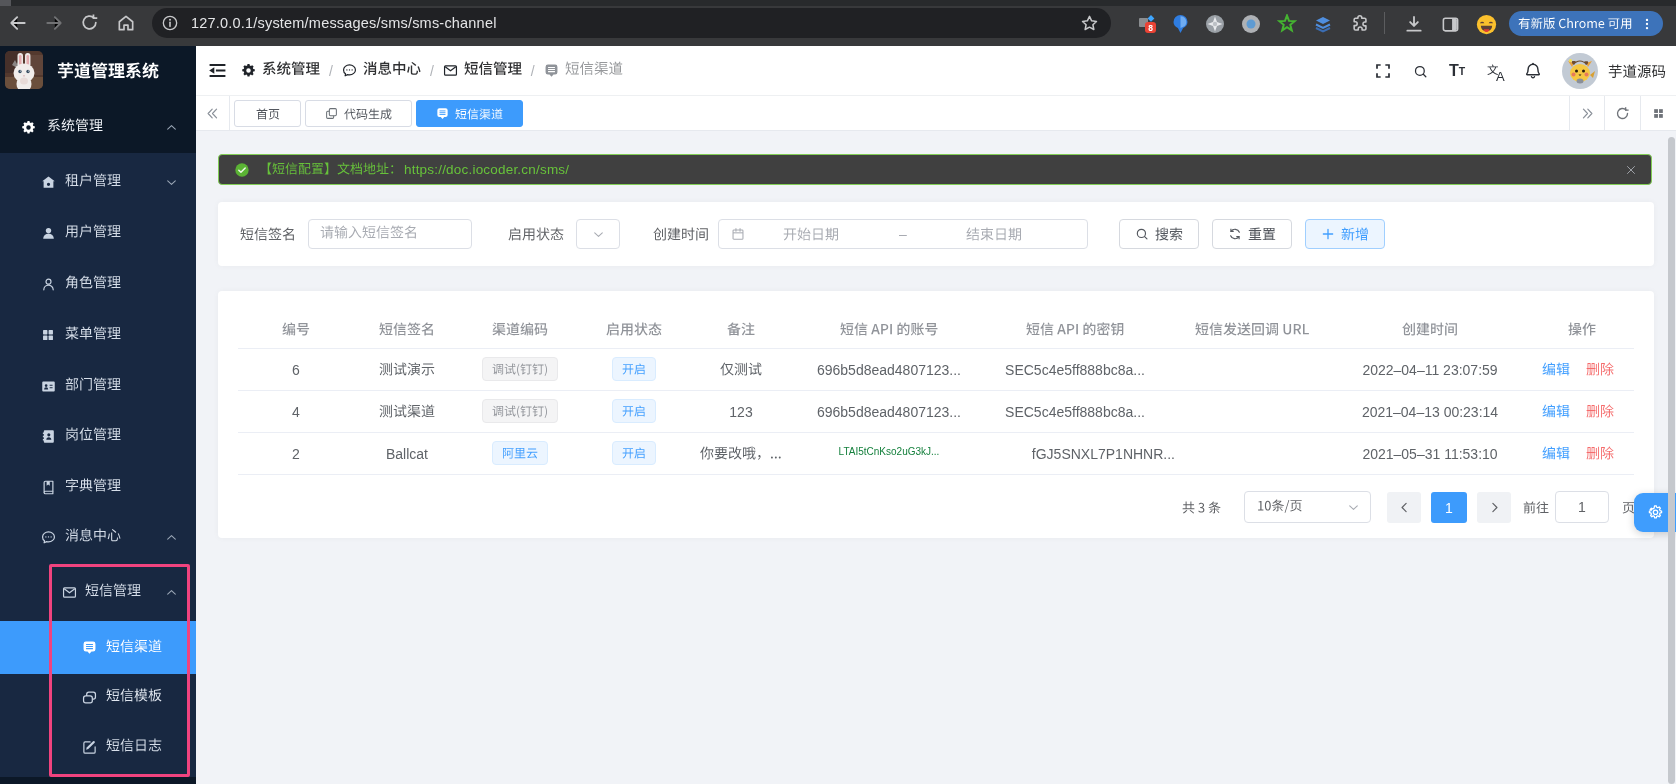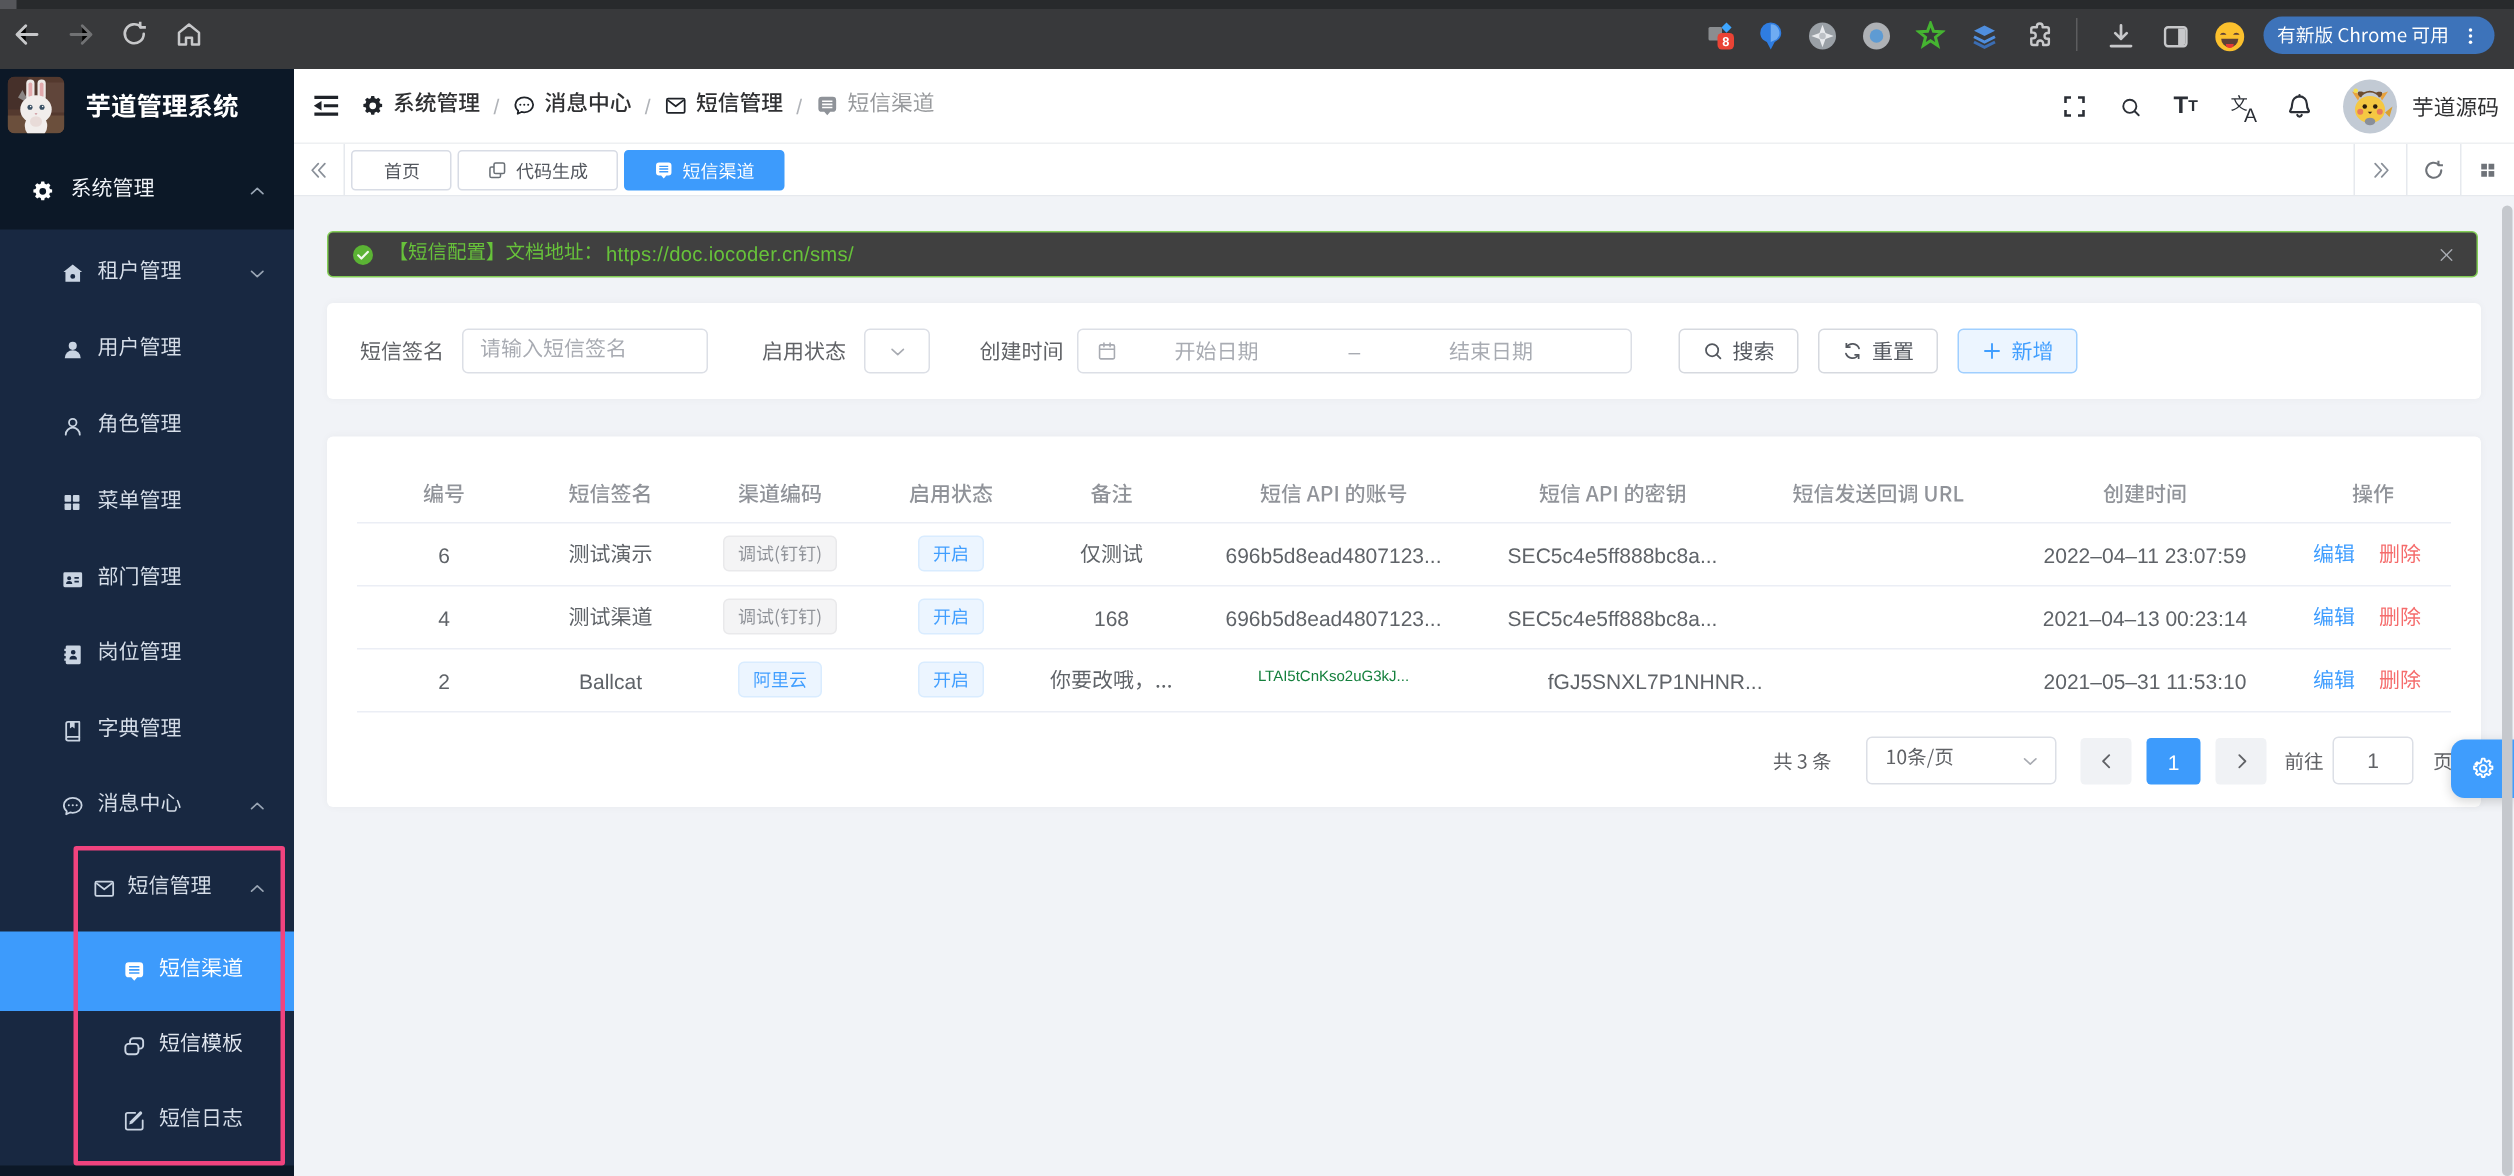--- a/index.html
+++ b/index.html
@@ -24,20 +24,35 @@
       <div class="abs fx" style="left:80px;top:13px">
         <svg width="19" height="19" viewBox="0 0 24 24" style="flex:none;">
           <path d="M20 12a8 8 0 1 1-2.3-5.6" stroke="#c7c8ca" stroke-width="2.2" fill="none" stroke-linecap="round"></path>
           <path d="M17 1.8v4.8h4.8" fill="none" stroke="#c7c8ca" stroke-width="2.2" stroke-linejoin="round"></path>
         </svg>
       </div>
       <div class="abs fx" style="left:116px;top:13px">
         <svg width="20" height="20" viewBox="0 0 24 24" style="flex:none;">
           <path d="M4 10.5 12 4l8 6.5V20h-5.6v-5.4h-4.8V20H4z" stroke="#c7c8ca" stroke-width="2" fill="none" stroke-linejoin="round"></path>
         </svg>
+      </div>
+      <div class="abs fx" style="left:152px;top:8px;width:959px;height:30px;background:#202124;border-radius:15px">
+        <div style="margin-left:10px" class="fx">
+          <svg width="16" height="16" viewBox="0 0 24 24" style="flex:none;">
+            <circle cx="12" cy="12" r="10" stroke="#c7c8ca" stroke-width="2" fill="none"></circle>
+            <path d="M12 11v6" stroke="#c7c8ca" stroke-width="2.4" stroke-linecap="round"></path>
+            <circle cx="12" cy="7.2" r="1.5" fill="#c7c8ca"></circle>
+          </svg>
+        </div>
+        <div class="lat" style="margin-left:13px;font-size:14.5px;color:#e4e5e7;letter-spacing:.2px">127.0.0.1/system/messages/sms/sms-channel</div>
+        <div class="fx" style="position:absolute;right:12px">
+          <svg width="19" height="19" viewBox="0 0 24 24" style="flex:none;">
+            <path d="M12 3l2.7 5.6 6.1.8-4.5 4.2 1.2 6-5.5-3-5.5 3 1.2-6L3.2 9.4l6.1-.8z" stroke="#c7c8ca" stroke-width="1.9" fill="none" stroke-linejoin="round"></path>
+          </svg>
+        </div>
       </div>
       <div class="abs fx" style="left:1137px;top:13px;width:22px;height:22px;justify-content:center">
         <svg width="20" height="20" viewBox="0 0 20 20">
           <rect x="1" y="4" width="9" height="9" rx="1" fill="#8a8d90"></rect>
           <path d="M13 1l3.4 3.4L13 7.8 9.6 4.4z" fill="#3ea6ff"></path>
           <rect x="7" y="8" width="11" height="11" rx="3" fill="#ea4335"></rect>
           <text x="12.5" y="16.5" font-family="Liberation Sans" font-size="8.5" font-weight="bold" fill="#fff" text-anchor="middle">8</text>
         </svg>
       </div>
       <div class="abs fx" style="left:1169px;top:13px;width:22px;height:22px;justify-content:center">
@@ -634,21 +649,21 @@
         </div>
       </div>
       <div class="abs fx" style="left:316px;top:108px;width:200px;justify-content:center">
         <div class="fx" style="background:#ecf5ff;border:1px solid #d9ecff;height:24px;border-radius:4px;padding:0 9px">
           <svg style="width:24.0px;height:12px;overflow:visible;flex:none;" viewBox="0 0 24.0 12">
             <path fill="#409eff" d="M7.8 2.1L7.8 5.5L4.4 5.5L4.4 5.0L4.4 2.1ZM0.6 5.5L0.6 6.4L3.5 6.4C3.3 8.1 2.7 9.7 0.6 10.9C0.9 11.1 1.2 11.4 1.4 11.6C3.6 10.2 4.2 8.3 4.4 6.4L7.8 6.4L7.8 11.5L8.7 11.5L8.7 6.4L11.4 6.4L11.4 5.5L8.7 5.5L8.7 2.1L11.0 2.1L11.0 1.3L1.1 1.3L1.1 2.1L3.5 2.1L3.5 5.0L3.5 5.5ZM15.3 6.8L15.3 11.5L16.2 11.5L16.2 10.7L21.7 10.7L21.7 11.4L22.6 11.4L22.6 6.8ZM16.2 9.9L16.2 7.7L21.7 7.7L21.7 9.9ZM17.2 0.7C17.5 1.2 17.8 1.8 17.9 2.2L13.8 2.2L13.8 5.1C13.8 6.8 13.7 9.2 12.4 10.9C12.6 11.0 13.0 11.4 13.2 11.5C14.4 9.9 14.7 7.4 14.8 5.5L22.4 5.5L22.4 2.2L18.5 2.2L18.9 2.1C18.7 1.6 18.4 1.0 18.1 0.5ZM14.8 3.0L21.5 3.0L21.5 4.7L14.8 4.7Z"></path>
           </svg>
         </div>
       </div>
       <div class="abs fx" style="left:423px;top:113px;width:200px;justify-content:center">
-        <div class="lat" style="font-size:14px;color:#5f6368">168</div>
+        <div class="lat" style="font-size:14px;color:#5f6368">123</div>
       </div>
       <div class="abs fx" style="left:571px;top:113px;width:200px;justify-content:center">
         <div class="lat" style="font-size:14px;color:#5f6368">696b5d8ead4807123...</div>
       </div>
       <div class="abs fx" style="left:757px;top:113px;width:200px;justify-content:center">
         <div class="lat" style="font-size:14px;color:#5f6368">SEC5c4e5ff888bc8a...</div>
       </div>
       <div class="abs fx" style="left:1112px;top:113px;width:200px;justify-content:center">
         <div class="lat" style="font-size:14px;color:#5f6368">2021–04–13 00:23:14</div>
       </div>

